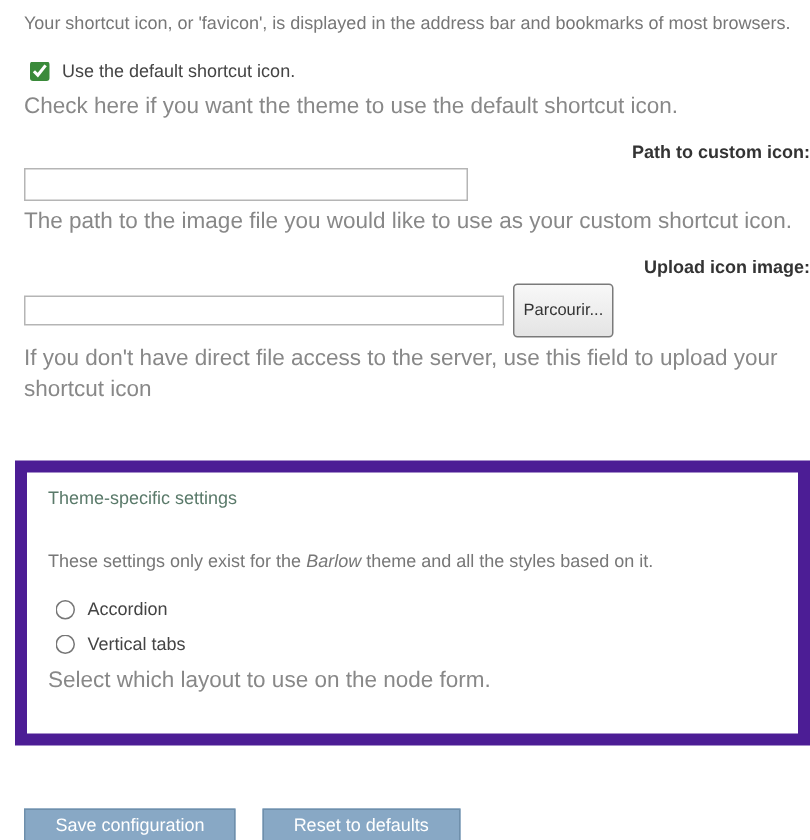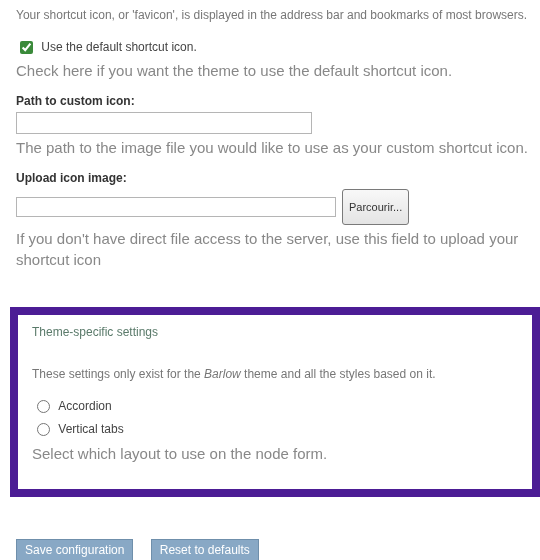--- a/index.html
+++ b/index.html
@@ -32,20 +32,21 @@
     vertical-align: 1px;
     margin-left: 2px;
   }
   input[type=checkbox] { accent-color: #3a8a3a; vertical-align: -2px; }
   input[type=radio] { accent-color: #2a8a2a; vertical-align: -2px; }
   .field-label {
     font-weight: bold;
     color: #333;
     font-size: 12px;
     margin: 12px 0 4px 0;
+    text-align: right;
   }
   .text-input {
     width: 290px;
     height: 18px;
     border: 1px solid #b5b5b5;
     background: #fff;
     padding: 1px 2px;
     font-size: 12px;
   }
   .file-input {
@@ -81,21 +82,21 @@
   }
   .fieldset .intro { margin: 20px 0 14px 0; }
   .fieldset .intro em { font-style: italic; }
   .radio-row { margin: 6px 0; }
   .action-bar { margin: 42px 0 0 0; }
   .action-btn {
     background: #88a8c5;
     color: #fff;
     border: 1px solid #6f8fab;
     font-size: 12px;
-    padding: 3px 8px;
+    padding: 3px 20px;
     cursor: pointer;
   }
   .action-btn + .action-btn { margin-left: 14px; }
 </style>
 </head>
 <body>
 
 
 
 

